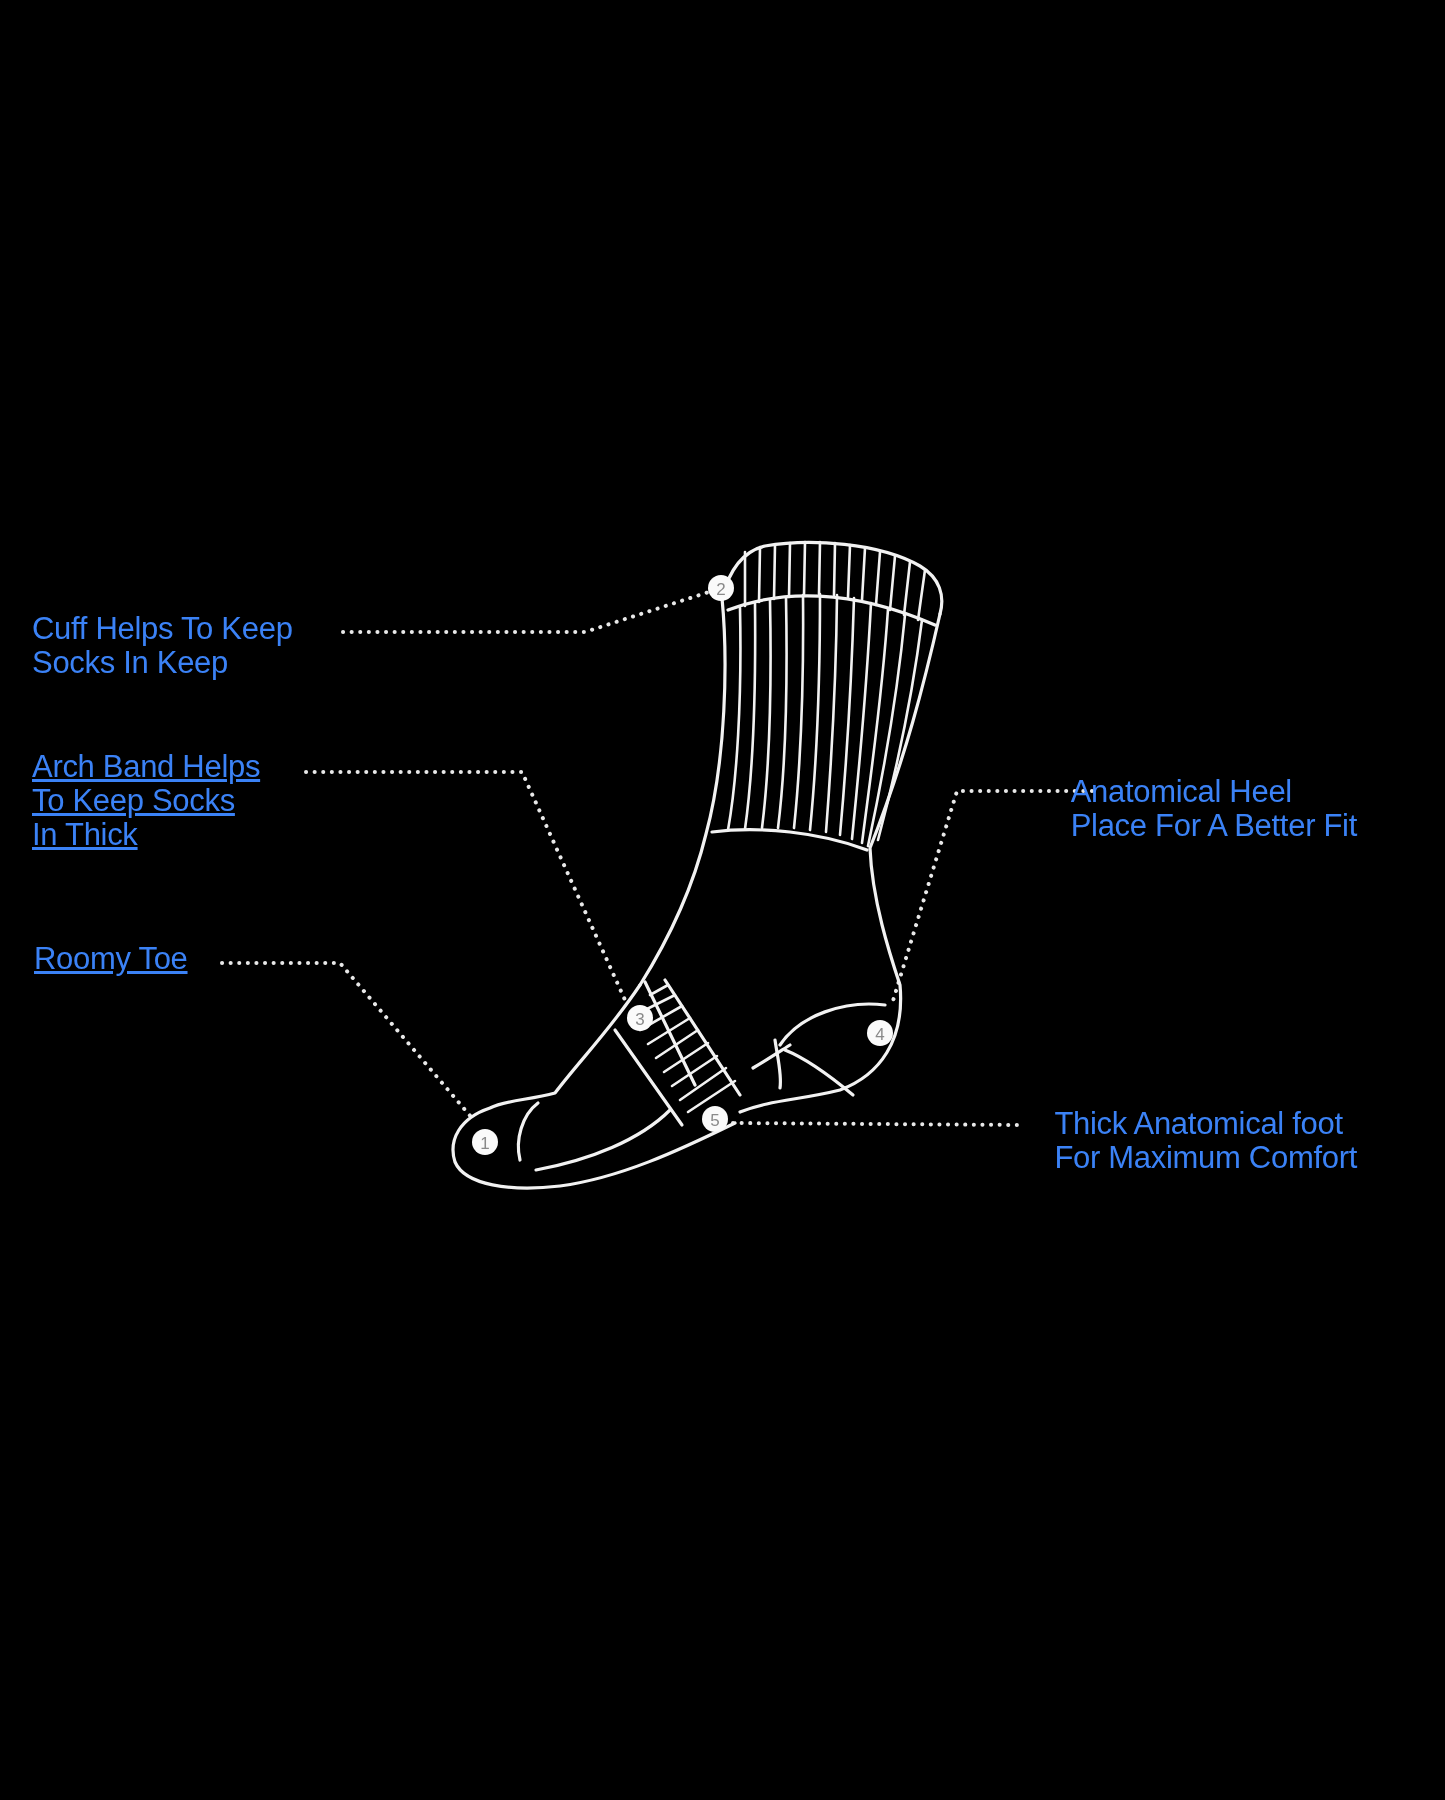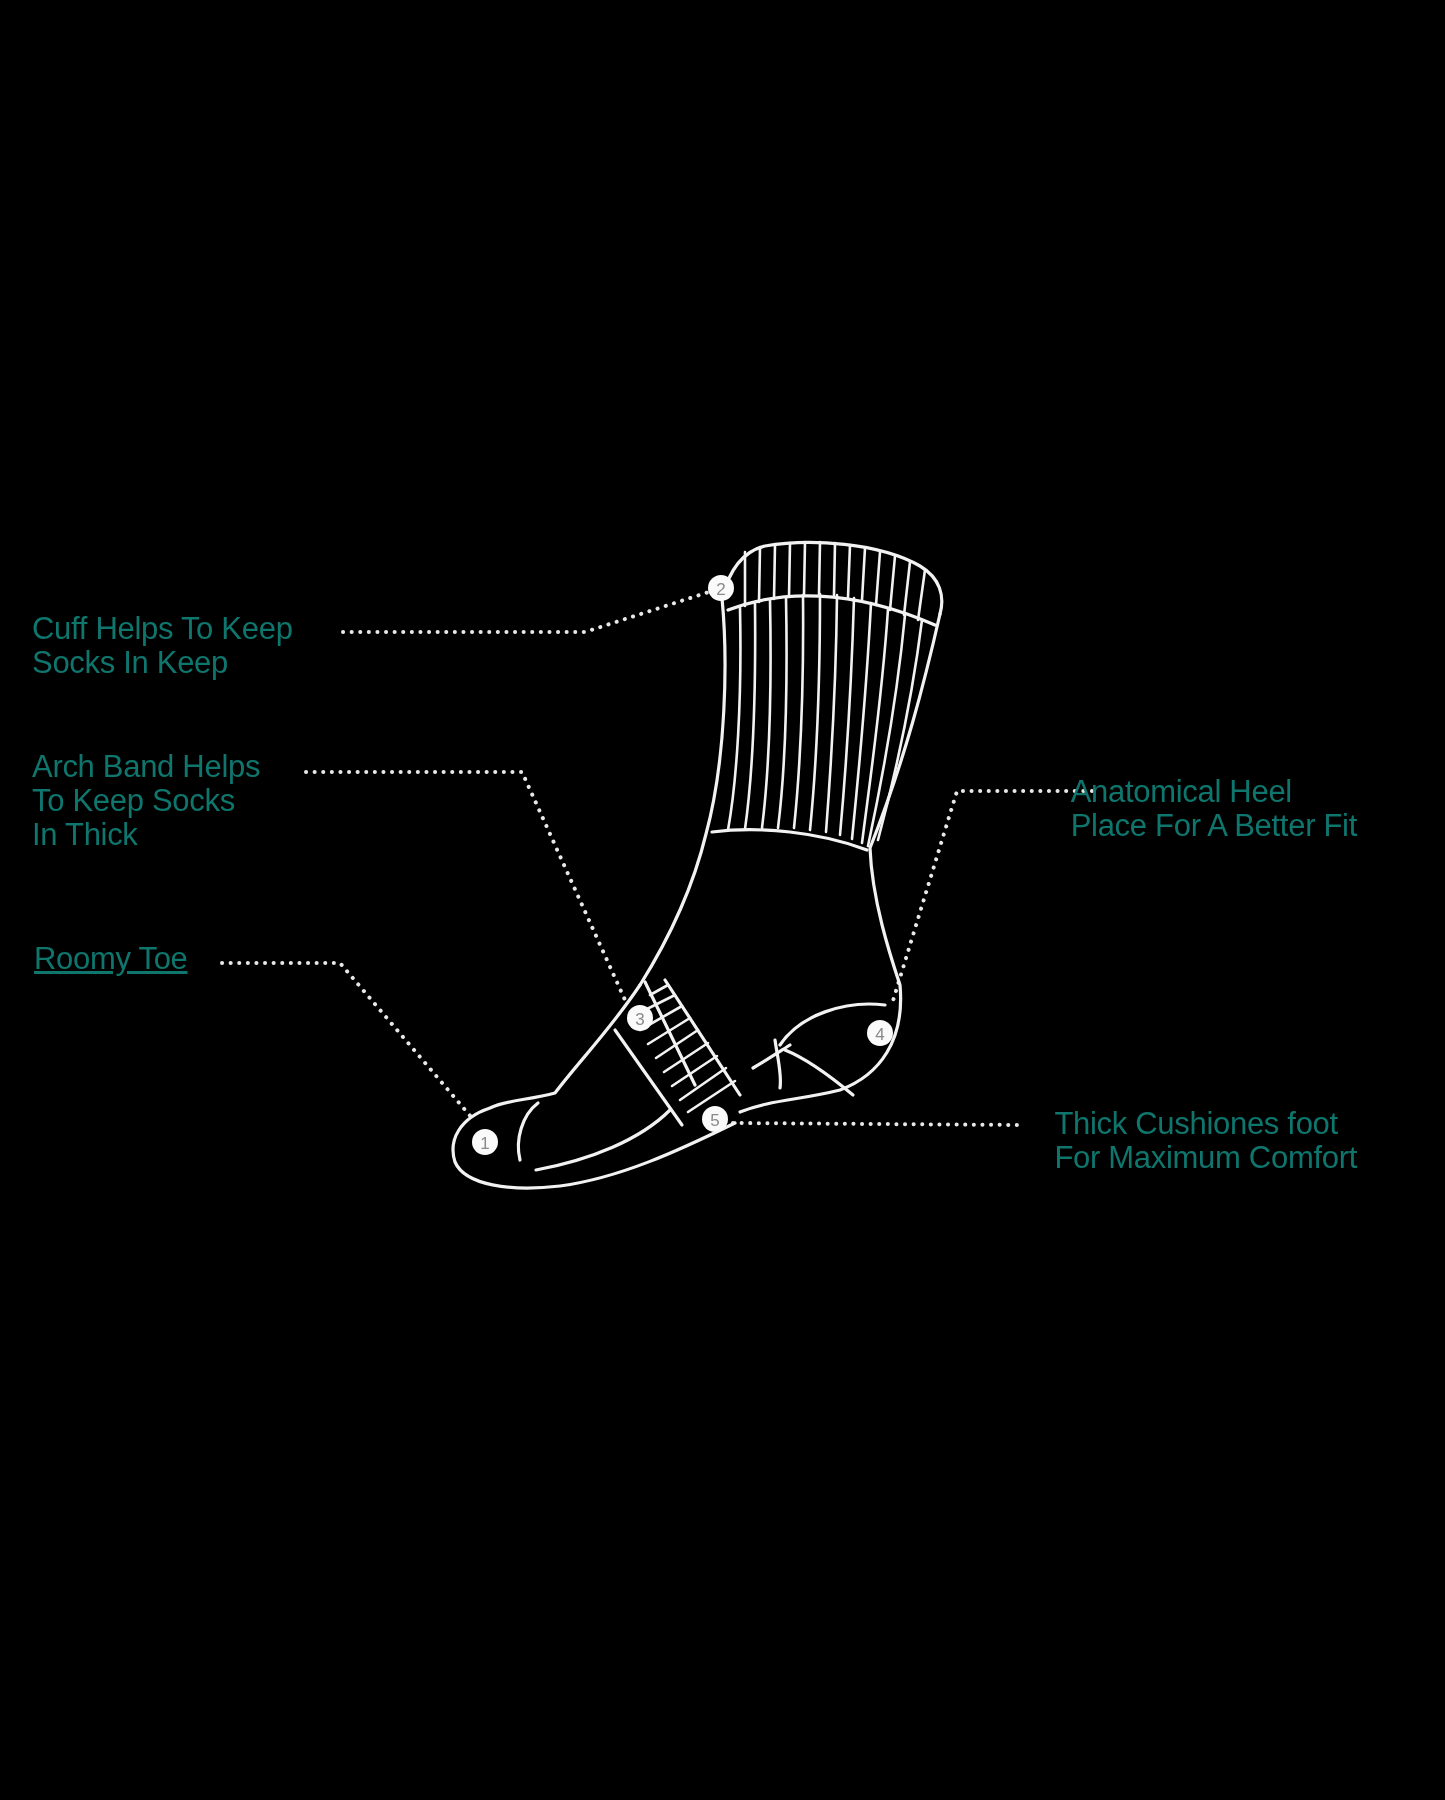--- a/index.html
+++ b/index.html
@@ -1,17 +1,17 @@
 <!DOCTYPE html>
 <html><head>
 <meta charset="utf-8">
 <style>
   html, body { margin:0; padding:0; background:#000; }
   body { width:1445px; height:1800px; position:relative; overflow:hidden; font-family:"Liberation Sans", "DejaVu Sans", sans-serif; }
-  .label { position:absolute; color:#0f766e; font-size:31px; line-height:34px; letter-spacing:-0.3px; white-space:nowrap; }
+  .label { position:absolute; color:#3b82f6; font-size:31px; line-height:34px; letter-spacing:-0.3px; white-space:nowrap; }
   .label.right { text-align:left; }
   .label span { display:block; }
   svg { position:absolute; left:0; top:0; }
   .outline { fill:none; stroke:#f2f2f2; stroke-width:3.2; stroke-linecap:round; stroke-linejoin:round; }
   .rib { fill:none; stroke:#f2f2f2; stroke-width:2.6; stroke-linecap:round; }
   .dots { fill:none; stroke:#e8e8e8; stroke-width:4; stroke-linecap:round; stroke-dasharray:0.1 8.5; }
   .marker circle { fill:#fafafa; }
   .marker text { fill:#8a8a8a; font-family:"Liberation Sans", sans-serif; font-size:17px; text-anchor:middle; dominant-baseline:central; }
 </style>
 </head>
@@ -118,31 +118,31 @@
     <circle cx="715" cy="1119" r="13"></circle>
     <text x="715" y="1120">5</text>
   </g>
 </svg>
 
 <div class="label" style="left:32px; top:612px;">
   <span>Cuff Helps To Keep</span>
   <span>Socks In Keep</span>
 </div>
 
-<div class="label" style="left:32px; top:750px;">
+<div class="label" style="left:32px; top:750px;text-decoration:underline;">
   <span>Arch Band Helps</span>
   <span>To Keep Socks</span>
   <span>In Thick</span>
 </div>
 
 <div class="label" style="left:34px; top:942px;text-decoration:underline;">
   <span>Roomy Toe</span>
 </div>
 
 <div class="label right" style="right:88px; top:775px;">
   <span>Anatomical Heel</span>
   <span>Place For A Better Fit</span>
 </div>
 
 <div class="label right" style="right:88px; top:1107px;">
-  <span>Thick Cushiones foot</span>
+  <span>Thick Anatomical foot</span>
   <span>For Maximum Comfort</span>
 </div>
 
 </body></html>

